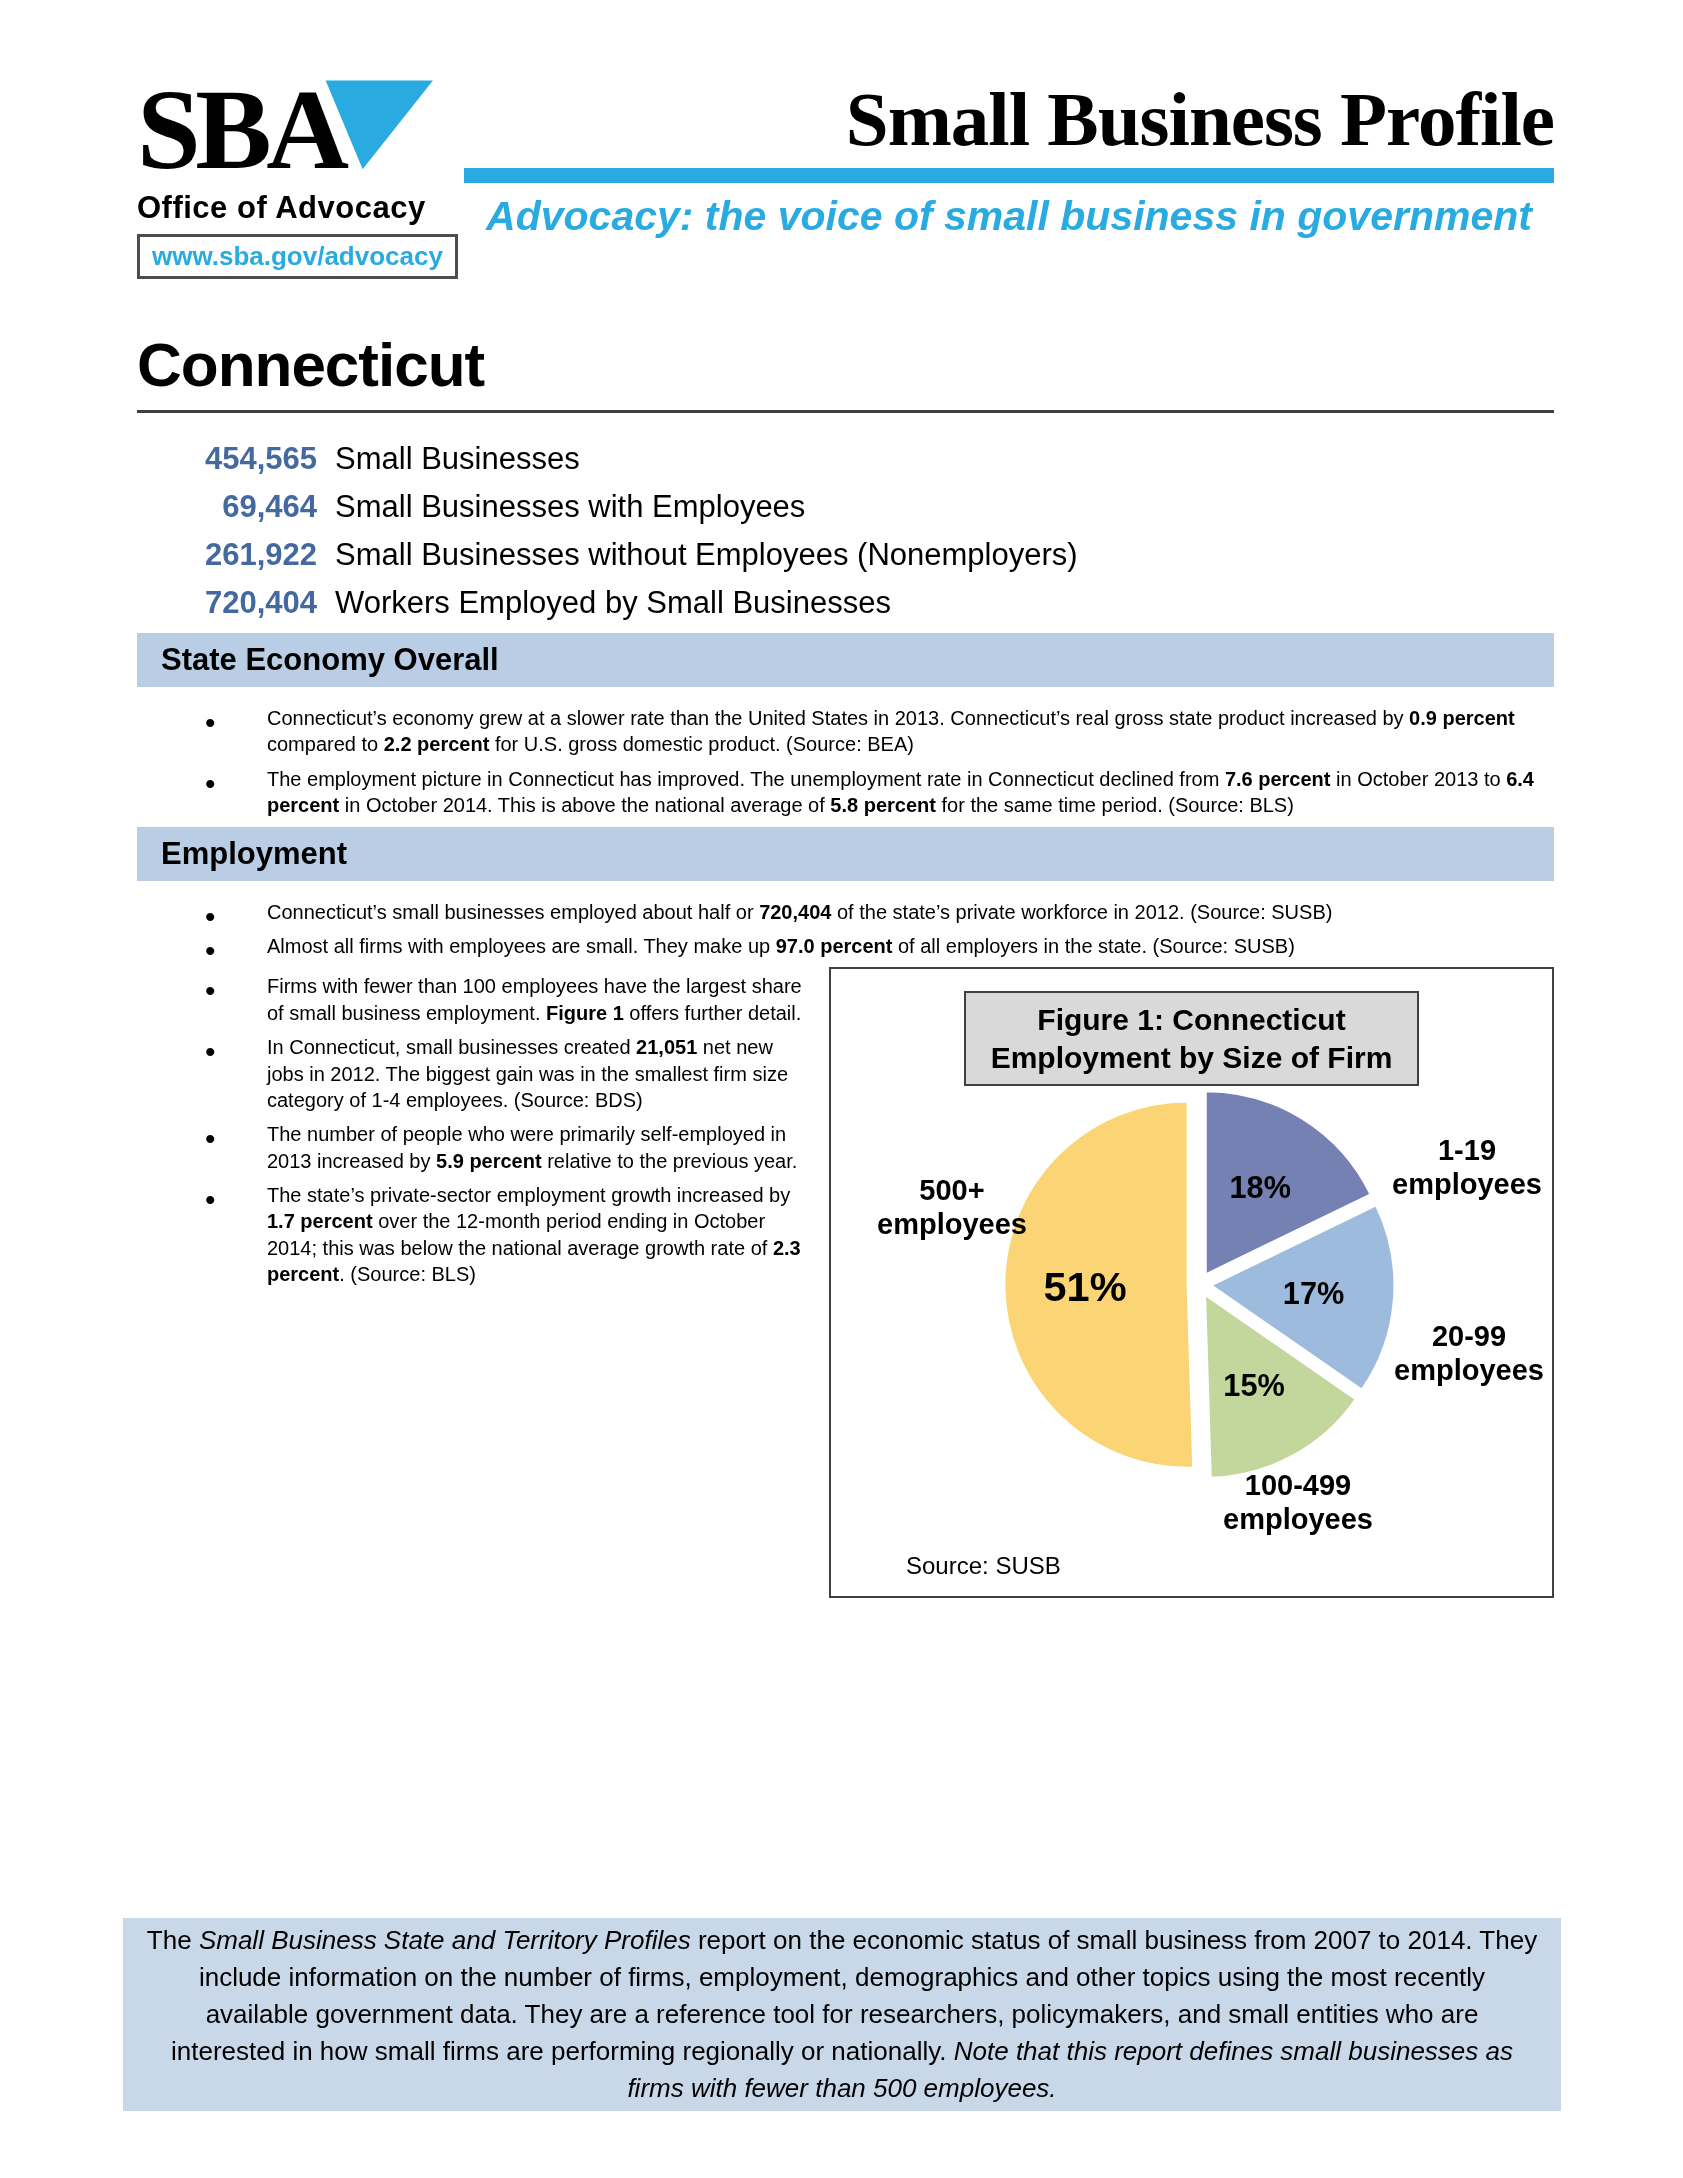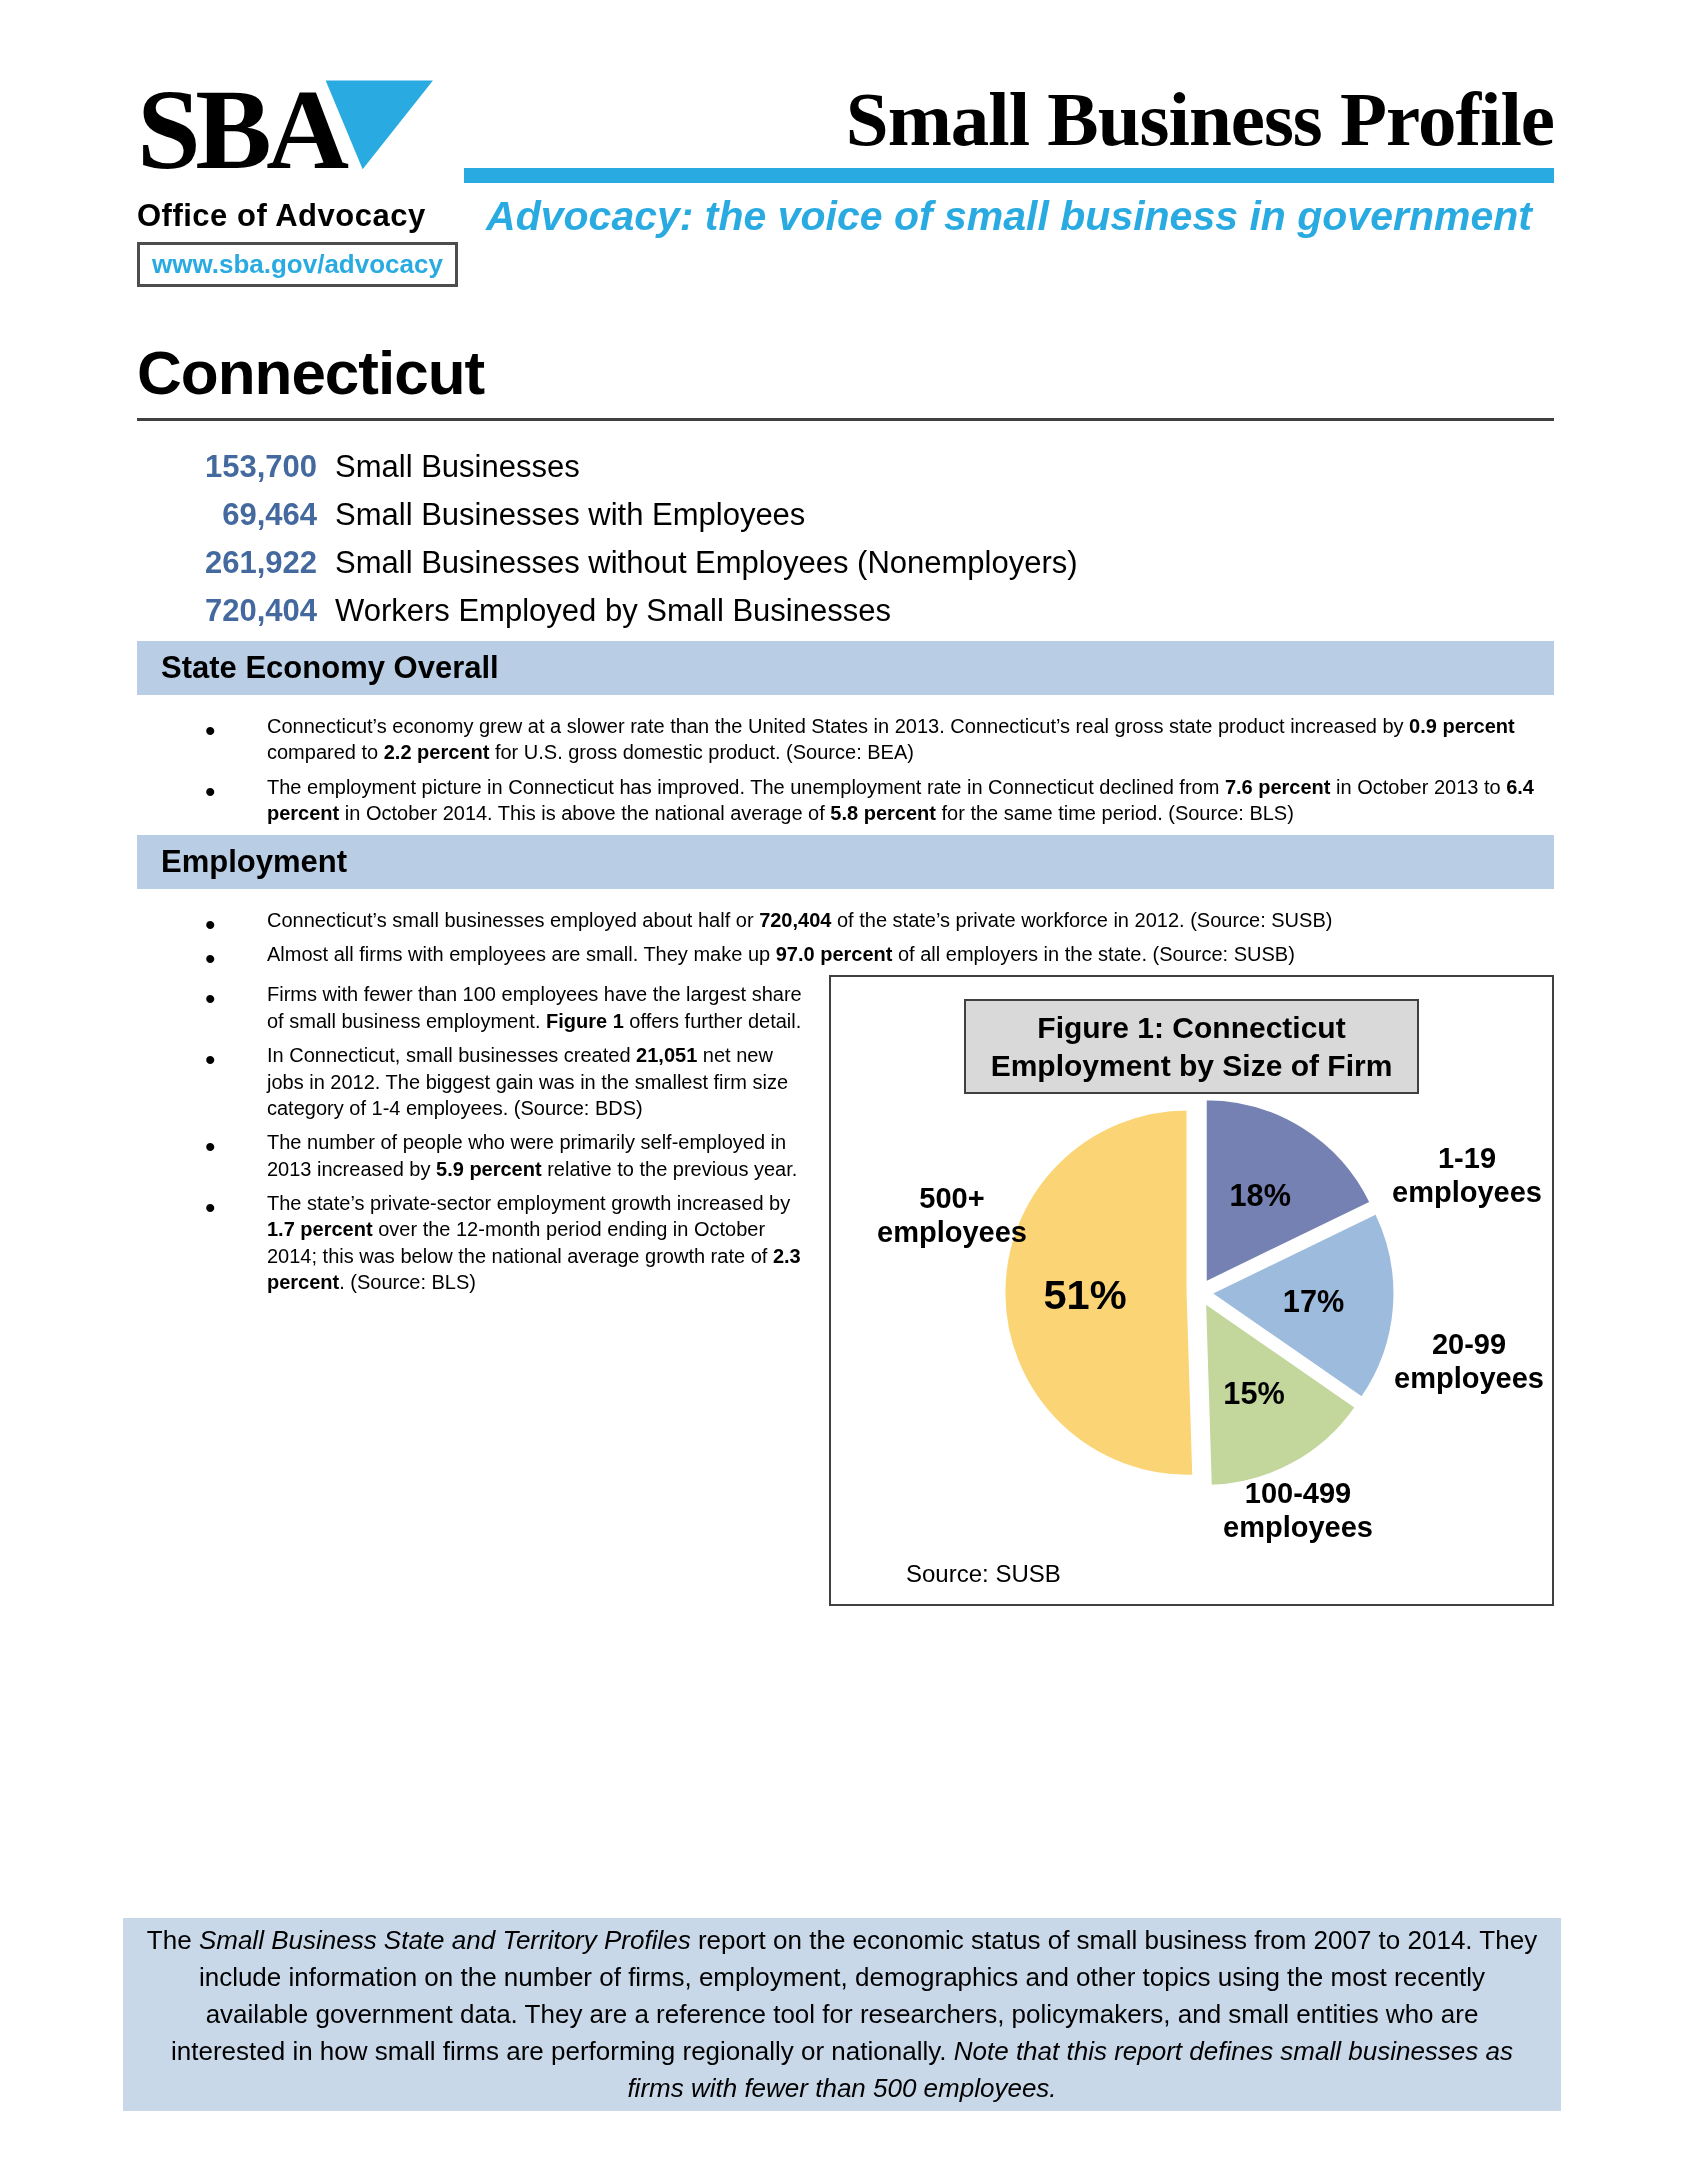--- a/index.html
+++ b/index.html
@@ -4,21 +4,21 @@
 <style>
   * { margin:0; padding:0; box-sizing:border-box; }
   body { background:#ffffff; font-family:"Liberation Sans", sans-serif; color:#000; }
   .page { position:relative; width:1683px; height:2178px; background:#fff; overflow:hidden; }
   .content { padding:75px 129px 0 137px; }
 
   
   .header { display:flex; align-items:flex-start; }
   .logo-block { width:327px; flex:0 0 327px; }
   .logo-svg { width:307px; height:111px; display:block; }
-  .office { font-size:31px; font-weight:bold; letter-spacing:0.5px; margin-top:12px; }
+  .office { font-size:31px; font-weight:bold; letter-spacing:0.5px; margin-top:4px; }
   .url-box { display:inline-block; border:3px solid #4d4d4d; padding:4px 12px; margin-top:8px; }
   .url-box span { color:var(--accent-blue,#29ABE2); font-weight:bold; font-size:26px; }
   .header-right { flex:1; padding-top:4px; }
   .profile-title { font-family:"Liberation Serif", serif; font-weight:bold; font-size:77px;
                    line-height:1.05; text-align:right; letter-spacing:-1px; }
   .blue-bar { height:15px; background:var(--accent-blue,#29ABE2); margin-top:8px; }
   .tagline { color:var(--accent-blue,#29ABE2); font-style:italic; font-weight:bold;
              font-size:41px; text-align:center; margin-top:10px; white-space:nowrap; }
 
   
@@ -85,21 +85,21 @@
         <div class="blue-bar"></div>
         <div class="tagline">Advocacy: the voice of small business in government</div>
       </div>
     </div>
 
     <div class="state-title">Connecticut</div>
     <div class="title-rule"></div>
 
     <div class="stats">
       <div class="stat-row">
-        <div class="stat-value">153,700</div>
+        <div class="stat-value">454,565</div>
         <div class="stat-label">Small Businesses</div>
       </div>
       <div class="stat-row">
         <div class="stat-value">69,464</div>
         <div class="stat-label">Small Businesses with Employees</div>
       </div>
       <div class="stat-row">
         <div class="stat-value">261,922</div>
         <div class="stat-label">Small Businesses without Employees (Nonemployers)</div>
       </div>

